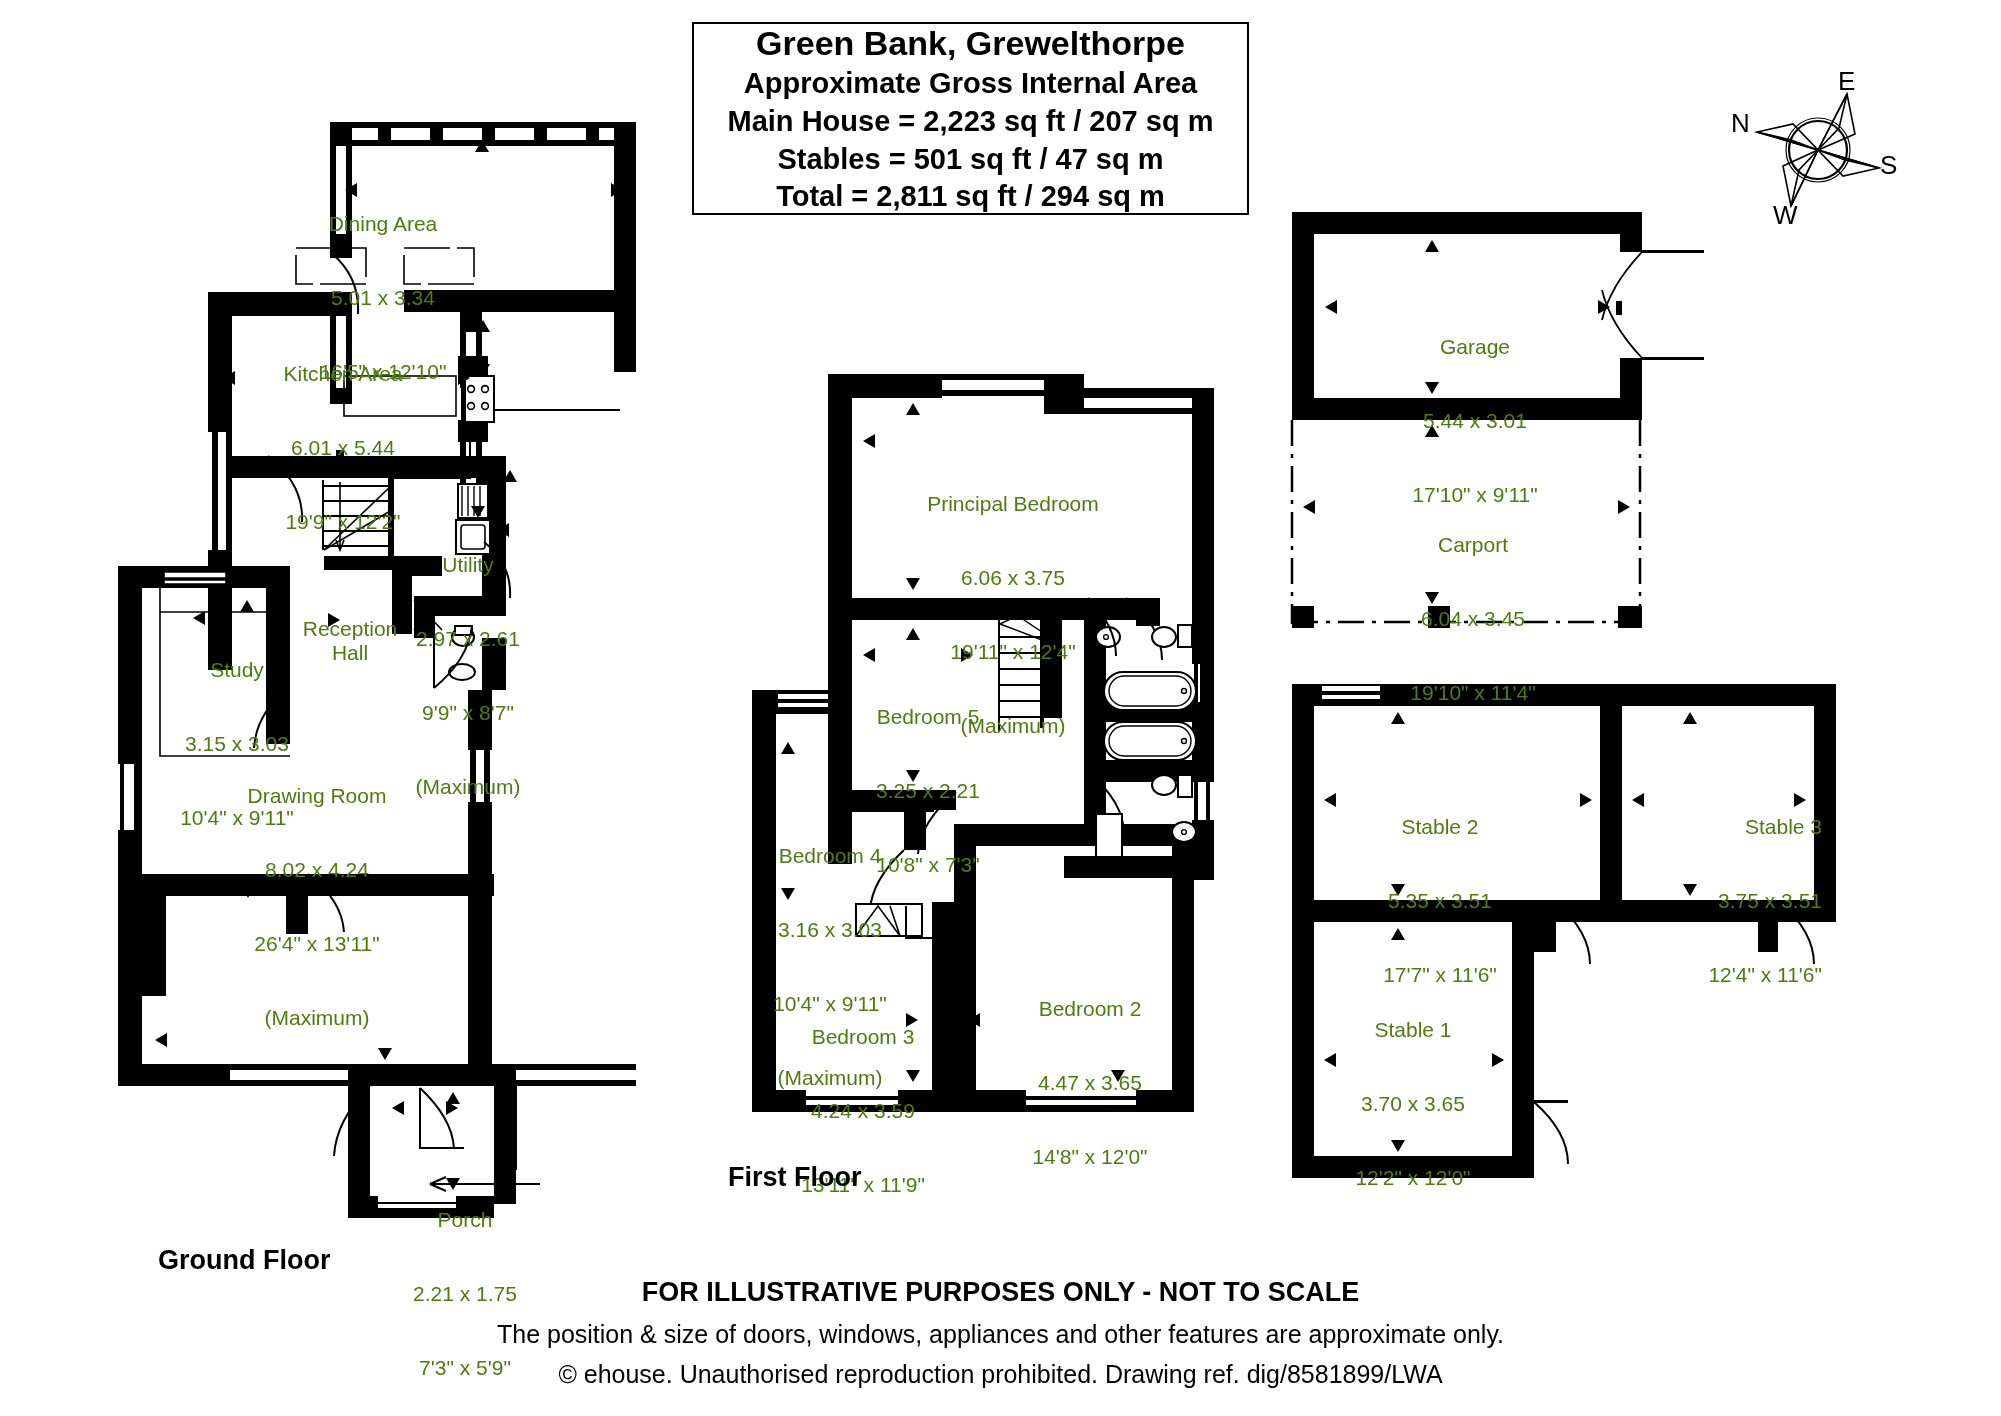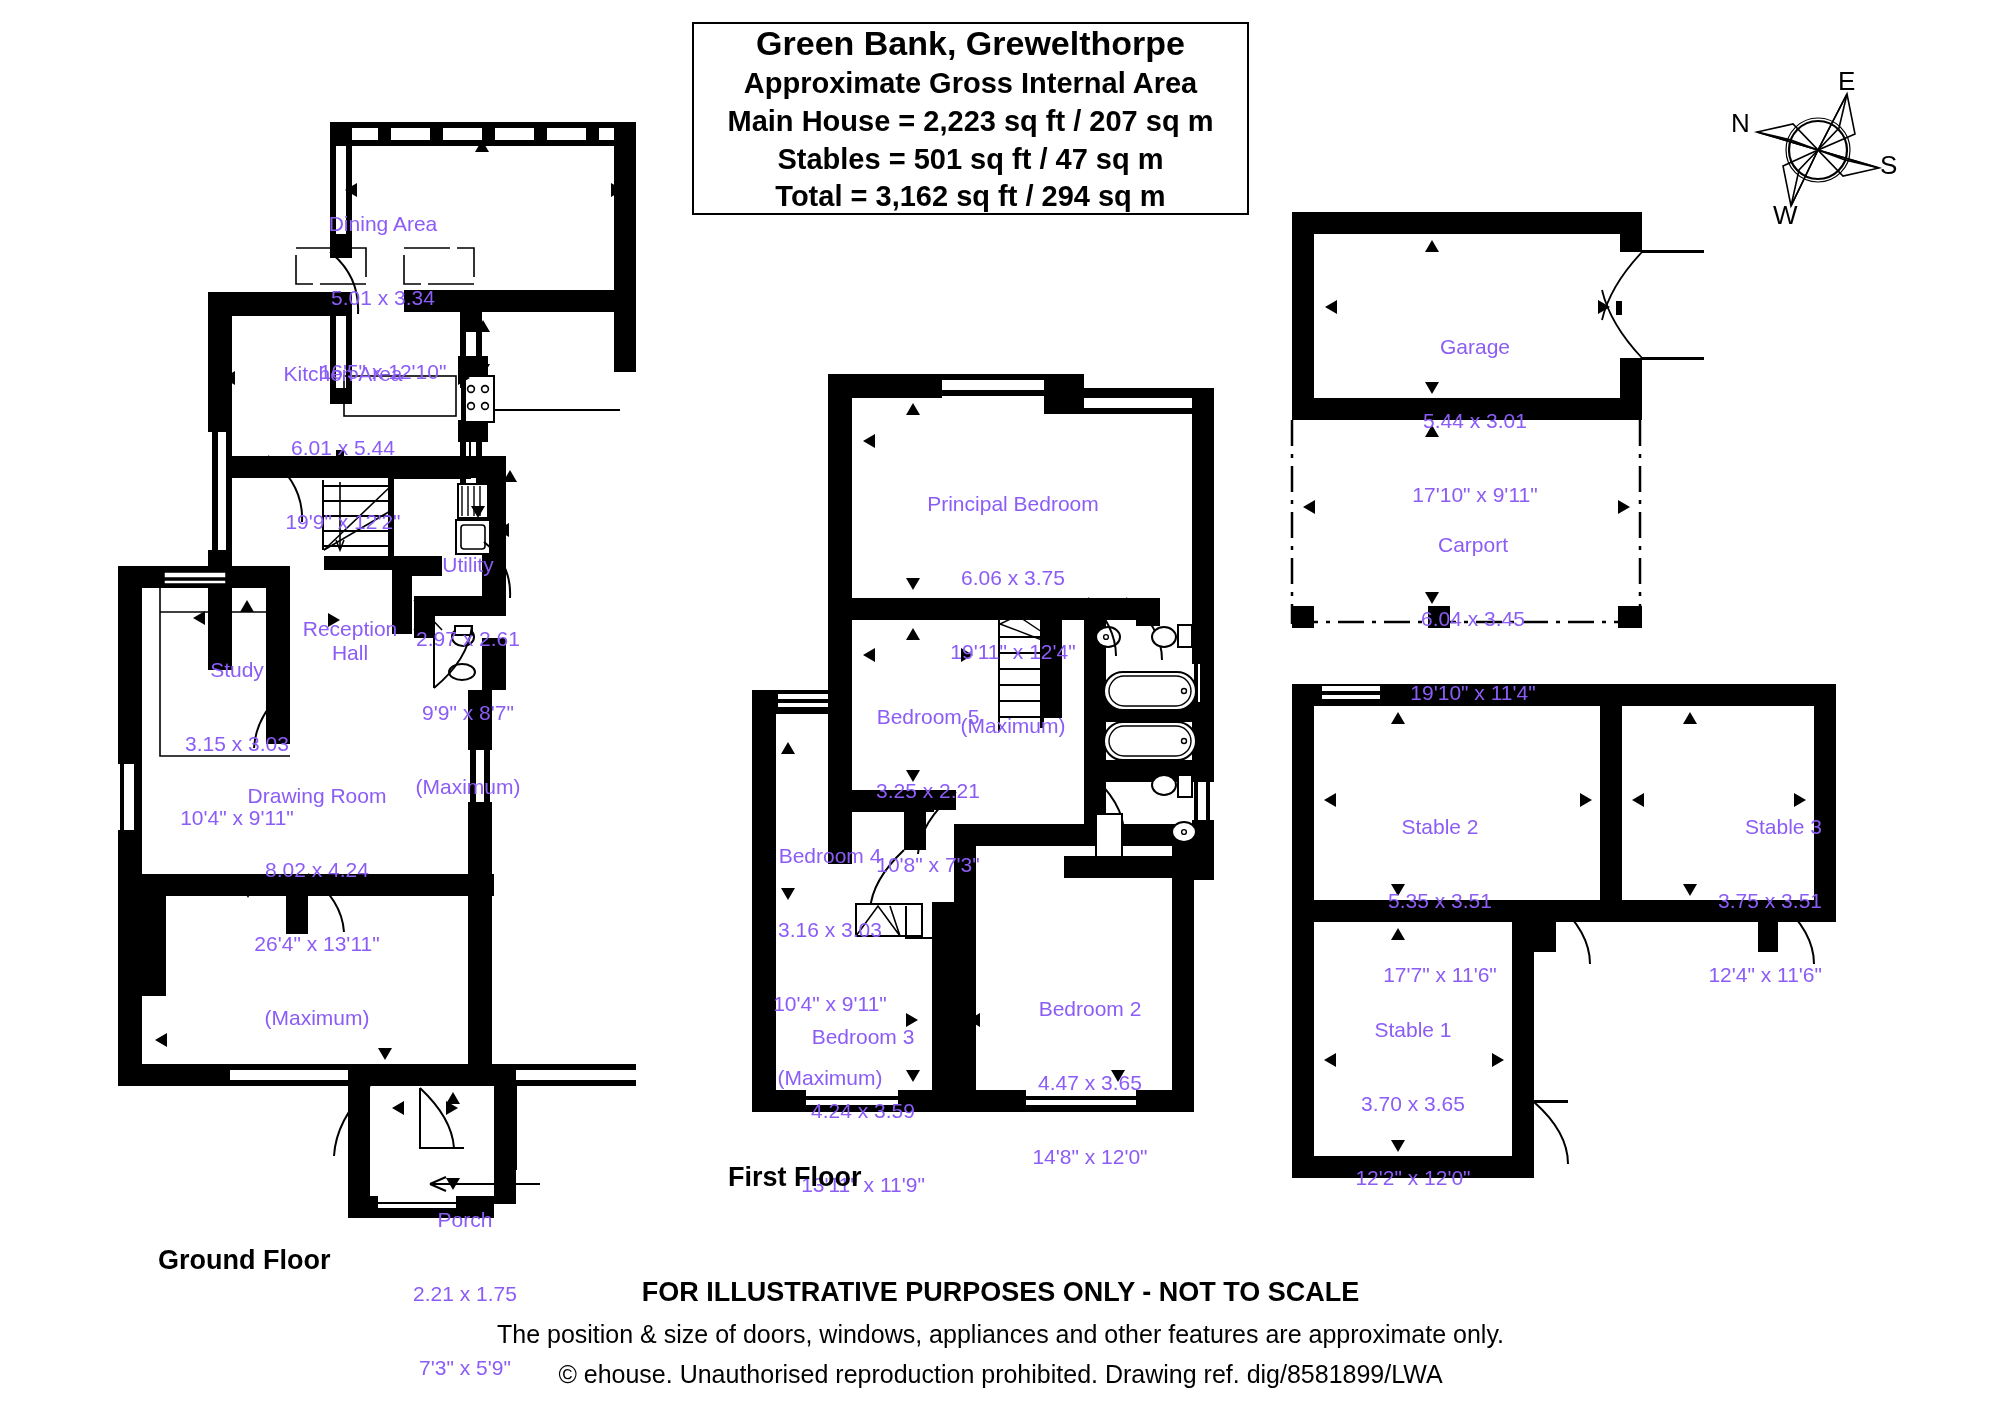--- a/index.html
+++ b/index.html
@@ -1,20 +1,20 @@
 <!DOCTYPE html>
 <html><head>
 <meta charset="utf-8">
 <style>
   html,body{margin:0;padding:0;background:#fff;}
   body{width:2001px;height:1416px;position:relative;overflow:hidden;
        font-family:"Liberation Sans",sans-serif;color:#000;}
   .plan{position:absolute;top:0;left:0;width:2001px;height:1416px;}
   .lbl{position:absolute;text-align:center;line-height:1.18;white-space:pre;
-       font-family:"Liberation Sans",sans-serif;color:#8b5cf6;}
+       font-family:"Liberation Sans",sans-serif;color:#4d7c0f;}
   .rm{font-size:21px;}
   .rm .nm{font-size:21px;}
   .titlebox{position:absolute;left:692px;top:22px;width:557px;height:193px;
             border:2px solid #000;background:#fff;box-sizing:border-box;
             display:flex;flex-direction:column;align-items:center;justify-content:center;}
   .titlebox div{font-weight:bold;font-size:29px;line-height:1.30;text-align:center;}
   .titlebox div.t1{font-size:34px;}
   .floorlbl{position:absolute;font-weight:bold;font-size:27px;}
   .footer{position:absolute;left:0;width:2001px;text-align:center;}
   .f1{font-weight:bold;font-size:27px;top:1277px;}
@@ -431,21 +431,21 @@
       <path d="M1398 1152 l-7 -12 l14 0 z"></path>
     </g>
   </g>
 </svg>
 
 <div class="titlebox">
   <div class="t1">Green Bank, Grewelthorpe</div>
   <div>Approximate Gross Internal Area</div>
   <div>Main House = 2,223 sq ft / 207 sq m</div>
   <div>Stables = 501 sq ft / 47 sq m</div>
-  <div>Total = 3,162 sq ft / 294 sq m</div>
+  <div>Total = 2,811 sq ft / 294 sq m</div>
 </div>
 
 <div class="compass">
   <svg width="165" height="160" viewBox="0 0 165 160" xmlns="http://www.w3.org/2000/svg">
     <circle cx="83" cy="78" r="29" fill="none" stroke="#000" stroke-width="2.2"></circle>
     <circle cx="83" cy="78" r="32" fill="none" stroke="#000" stroke-width="1.2"></circle>
 
     <path d="M83 78 L112 22 L120 62 Z" fill="none" stroke="#000" stroke-width="1.6"></path>
     <path d="M83 78 L112 22 L104 56 Z" fill="none" stroke="#000" stroke-width="1.6"></path>
 

